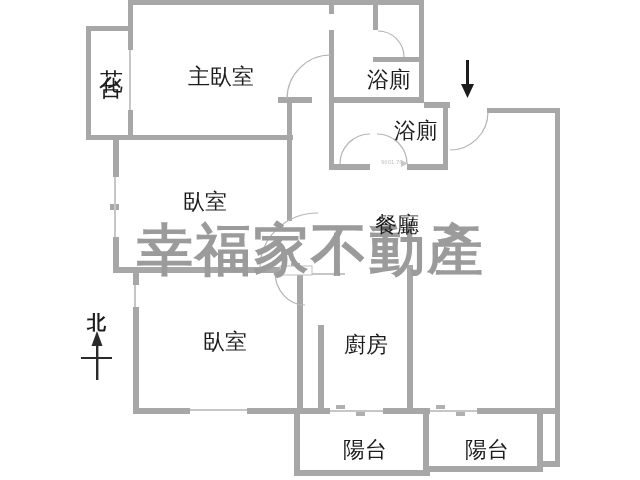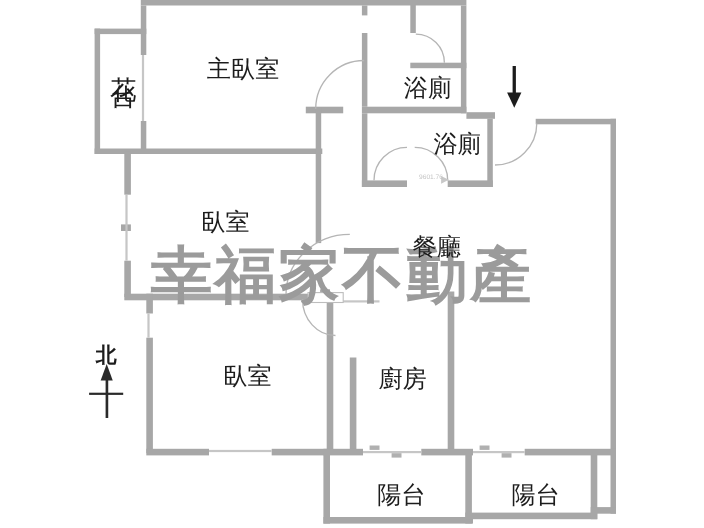--- a/index.html
+++ b/index.html
@@ -108,21 +108,21 @@
       <rect x="81" y="357" width="31" height="2" fill="#2a2a2a"></rect>
     </g>
 
     <polygon points="401,160 401,167 408,163.5" fill="#c8c8c8"></polygon>
   </svg>
 
   <div class="watermark" style="left:137px;top:213px;">幸福家不動產</div>
 
   <div class="dim-note" style="left:381px;top:159px;">9601.76</div>
 
-  <div class="room-label" style="left:188px;top:48px;">主臥室</div>
+  <div class="room-label" style="left:188px;top:62px;">主臥室</div>
   <div class="room-label vertical" style="left:95px;top:50px;">花台</div>
   <div class="room-label small-label" style="left:367px;top:65px;">浴廁</div>
   <div class="room-label small-label" style="left:394px;top:116px;">浴廁</div>
   <div class="room-label" style="left:183px;top:187px;">臥室</div>
   <div class="room-label" style="left:355px;top:210px;margin-left:20px;">餐廳</div>
   <div class="room-label" style="left:203px;top:327px;">臥室</div>
   <div class="room-label" style="left:344px;top:330px;text-align:right;">廚房</div>
   <div class="room-label small-label" style="left:343px;top:435px;">陽台</div>
   <div class="room-label small-label" style="left:465px;top:435px;">陽台</div>
   <div class="north-label" style="left:87px;top:310px;">北</div>

